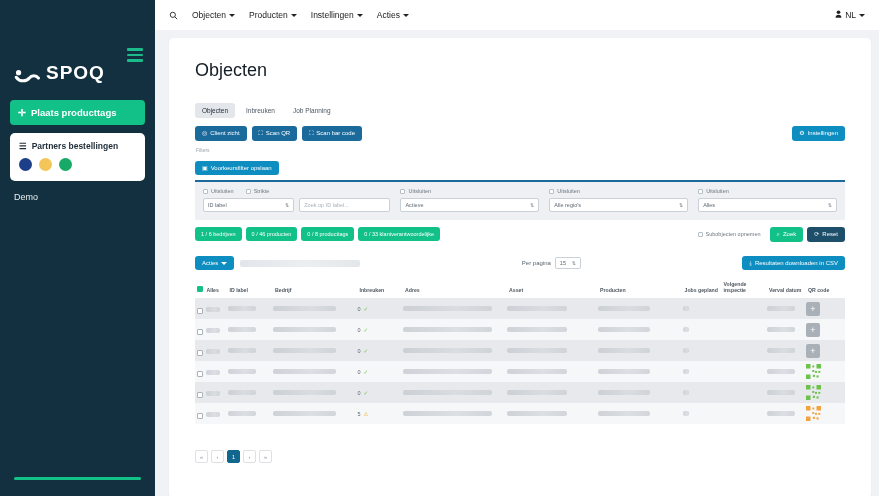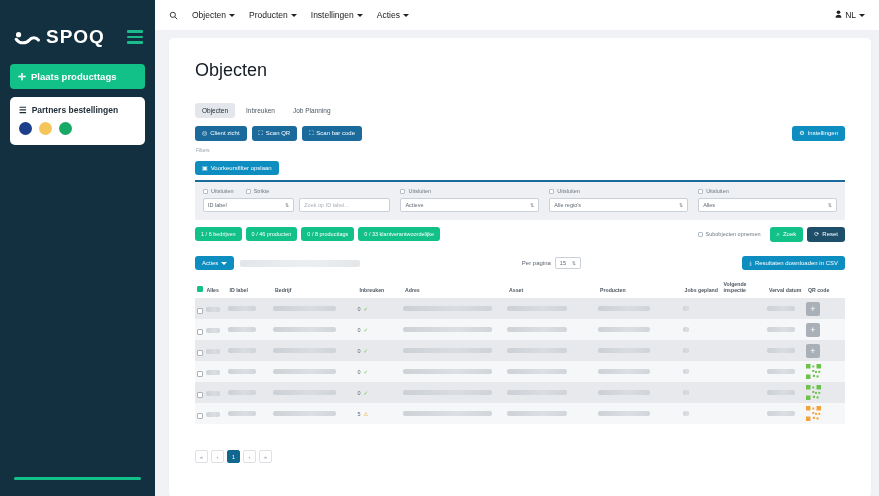--- a/index.html
+++ b/index.html
@@ -11,21 +11,21 @@
     overflow: hidden;
   }
   .app { display:flex; width:879px; height:496px; }
 
   
   .sidebar {
     width:155px; height:496px; background:#12303f; position:relative;
     flex:0 0 155px; color:#fff;
   }
   .brand-row { display:flex; align-items:center; padding:26px 12px 0 14px; }
-  .brand-logo { display:flex; align-items:center; gap:6px; }
+  .brand-logo { display:flex; align-items:flex-end; gap:6px;margin-top:36px; }
   .logo-mark { width:26px; height:18px; position:relative; }
   .brand-text { font-size:19px; font-weight:700; letter-spacing:1px; color:#fff; }
   .hamburger { margin-left:auto; width:16px; display:flex; flex-direction:column; gap:3px; cursor:pointer;}
   .hamburger i { display:block; height:2.5px; background:#1abc8c; border-radius:1px; }
 
   .order-btn {
     margin:16px 10px 0 10px; background:#11c188; color:#fff;
     font-size:9.5px; font-weight:600; border-radius:4px;
     padding:7px 8px; display:flex; align-items:center; gap:5px; cursor:pointer;
   }
@@ -170,20 +170,23 @@
         <span>☰</span>
         <span>Partners bestellingen</span>
       </div>
       <div class="dots">
         <span class="dot" style="background:#1d3f8a"></span>
         <span class="dot" style="background:#f4c65a"></span>
         <span class="dot" style="background:#17a966"></span>
       </div>
     </div>
 
+    <div class="side-link">
+      <span>Demo</span>
+    </div>
 
     <div class="side-bottom"></div>
   </aside>
 
   <div class="right">
 
     <header class="topbar">
       <span>
         <svg width="9" height="9" viewBox="0 0 16 16">
             <circle cx="6.8" cy="6.8" r="4.6" fill="none" stroke="#222" stroke-width="1.6"></circle>

